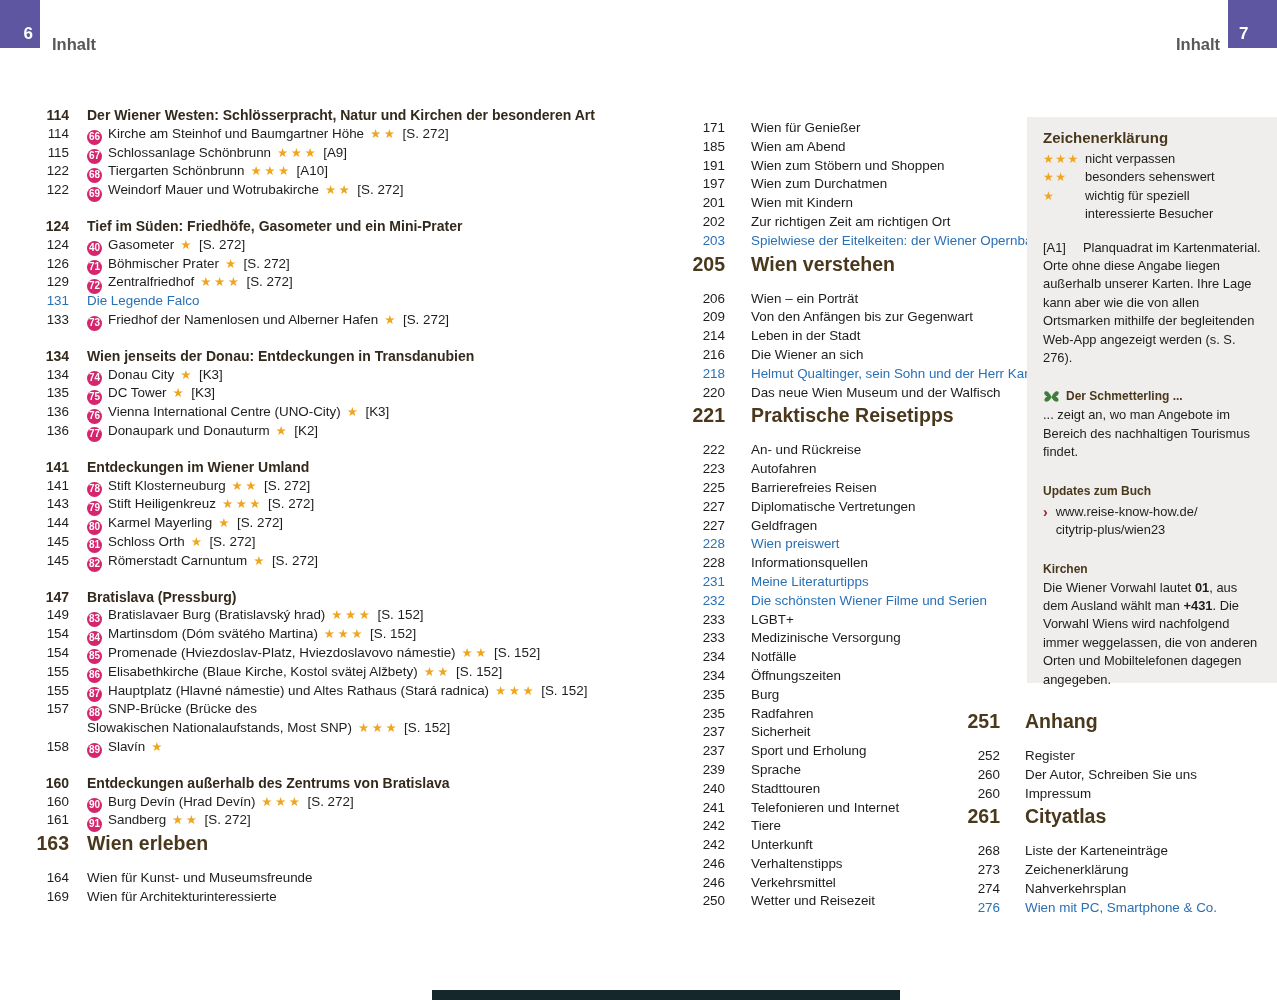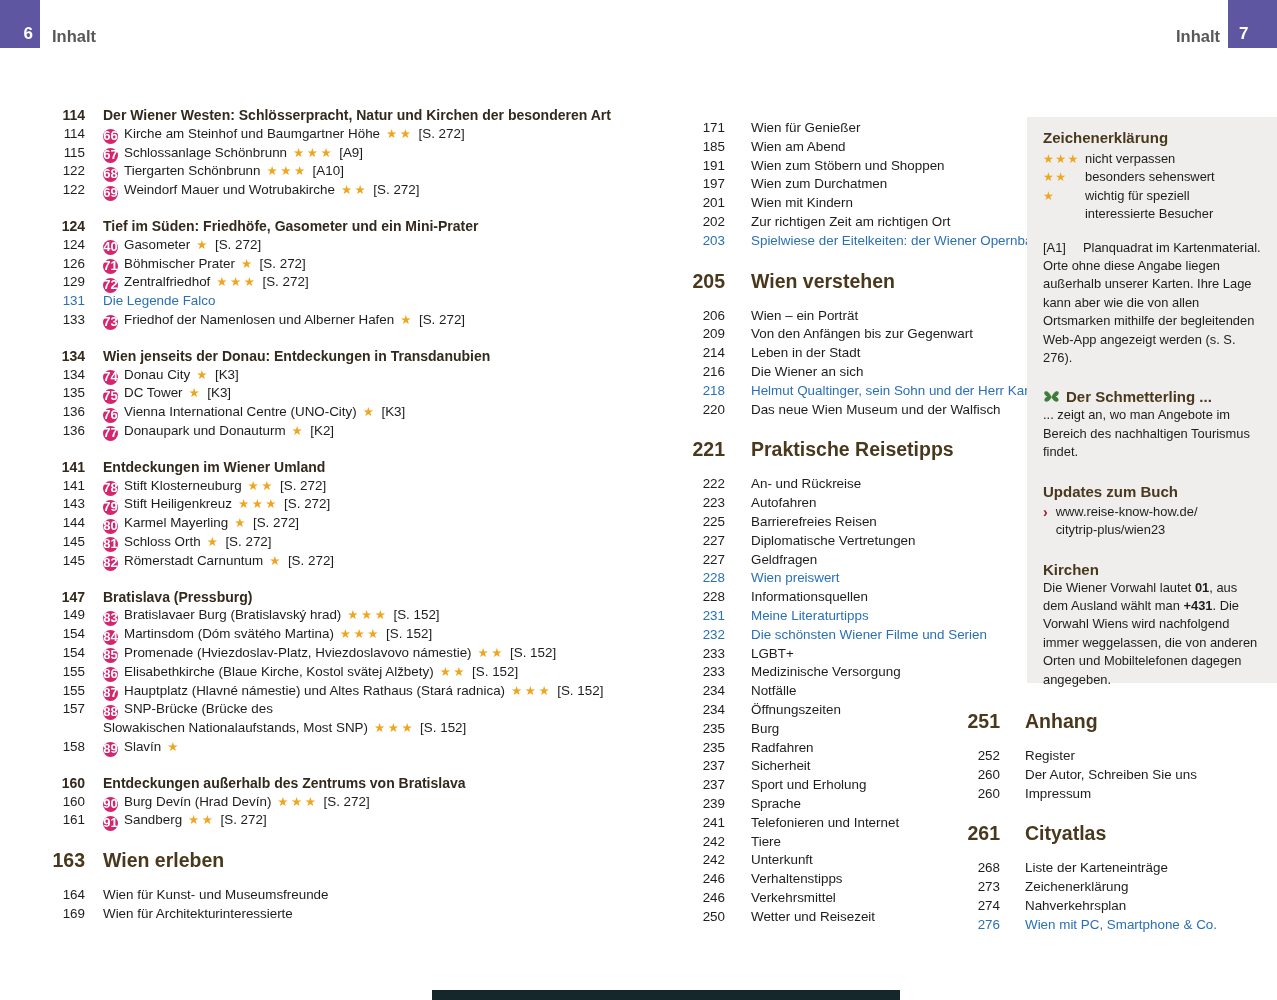--- a/index.html
+++ b/index.html
@@ -5,51 +5,51 @@
   html,body{margin:0;padding:0;background:#fff;}
   body{
     width:1277px;height:1000px;position:relative;overflow:hidden;
     font-family:"Liberation Sans",sans-serif;color:#1d1d1b;
   }
   
   .corner{position:absolute;top:0;height:48px;background:#5e56a0;color:#fff;
           font-weight:bold;font-size:17px;display:flex;align-items:flex-end;}
   .corner-left{left:0;width:40px;justify-content:flex-end;padding:0 7px 4px 0;box-sizing:border-box;}
   .corner-right{right:0;width:49px;justify-content:flex-start;padding:0 0 4px 11px;box-sizing:border-box;}
-  .hdr-label{position:absolute;top:27px;font-size:16.5px;font-weight:bold;color:#58585a;}
+  .hdr-label{position:absolute;top:35px;font-size:16.5px;font-weight:bold;color:#58585a;}
   .hdr-label-left{left:52px;}
   .hdr-label-right{right:57px;}
   
   .col{position:absolute;}
-  .col-left{left:38px;top:106px;width:615px;}
+  .col-left{left:22px;top:106px;width:615px;}
   .col-middle{left:678px;top:119px;width:345px;}
   .col-bottom_right{left:953px;top:708px;width:324px;}
   .row{display:flex;align-items:baseline;font-size:13.4px;line-height:18.8px;height:18.8px;white-space:nowrap;}
   .num{flex:0 0 47px;text-align:right;}
   .txt{margin-left:18px;}
   .col-middle .txt{margin-left:26px;}
   .col-bottom_right .txt{margin-left:25px;}
   .row.sec{font-weight:bold;font-size:14px;color:#33291d;margin-top:17px;}
-  .row.chap{font-weight:bold;font-size:19.5px;color:#4a381d;height:26px;line-height:26px;margin-top:17px;margin-bottom:13px;}
+  .row.chap{font-weight:bold;font-size:19.5px;color:#4a381d;height:26px;line-height:26px;margin-bottom:13px;}
   .group:first-child .row.sec,.group:first-child .row.chap{margin-top:0;}
   .row.blue{color:#2a70b5;}
   .badge{display:inline-flex;width:15px;height:15px;border-radius:50%;background:#d4256d;color:#fff;
-         font-size:13px;font-weight:bold;align-items:center;justify-content:center;
+         font-size:10px;font-weight:bold;align-items:center;justify-content:center;
          margin-right:6px;position:relative;top:2.5px;font-style:normal;letter-spacing:0;}
   .stars{color:#efa51e;font-size:12.5px;letter-spacing:2.5px;margin-left:6px;font-style:normal;}
   .ref{margin-left:5px;}
   
   .sidebar{position:absolute;left:1027px;top:117px;width:250px;height:566px;background:#efeeec;
            box-sizing:border-box;padding:11px 14px 0 16px;font-size:12.9px;line-height:18.4px;color:#1d1d1b;}
   .side-title{font-weight:bold;color:#4a381d;font-size:15px;line-height:20px;margin-bottom:2px;}
   .legend-row{display:flex;align-items:baseline;}
   .legend-stars{flex:0 0 42px;color:#efa51e;font-size:12px;letter-spacing:1.5px;}
   .side-para{margin-top:15px;}
   .grid-label{margin-right:17px;}
-  .side-h{font-weight:bold;color:#4a381d;font-size:15px;line-height:19px;margin-top:20px;display:flex;align-items:center;}
+  .side-h{font-weight:bold;color:#4a381d;font-size:12px;line-height:19px;margin-top:20px;display:flex;align-items:center;}
   .bfly{margin-right:6px;}
   .updates-link{display:flex;margin-top:2px;}
   .chev{color:#9d1f2e;font-weight:bold;font-size:14px;margin-right:8px;line-height:18.4px;}
   .bold{font-weight:bold;}
   
   .bottom-bar{position:absolute;left:432px;top:990px;width:468px;height:10px;background:#16272b;}
 </style>
 </head>
 <body>
 
@@ -358,20 +358,24 @@
       </div>
       <div class="row">
         <span class="num">237</span>
         <span class="txt">Sport und Erholung</span>
       </div>
       <div class="row">
         <span class="num">239</span>
         <span class="txt">Sprache</span>
       </div>
       <div class="row">
+        <span class="num">240</span>
+        <span class="txt">Stadttouren</span>
+      </div>
+      <div class="row">
         <span class="num">241</span>
         <span class="txt">Telefonieren und Internet</span>
       </div>
       <div class="row">
         <span class="num">242</span>
         <span class="txt">Tiere</span>
       </div>
       <div class="row">
         <span class="num">242</span>
         <span class="txt">Unterkunft</span>

